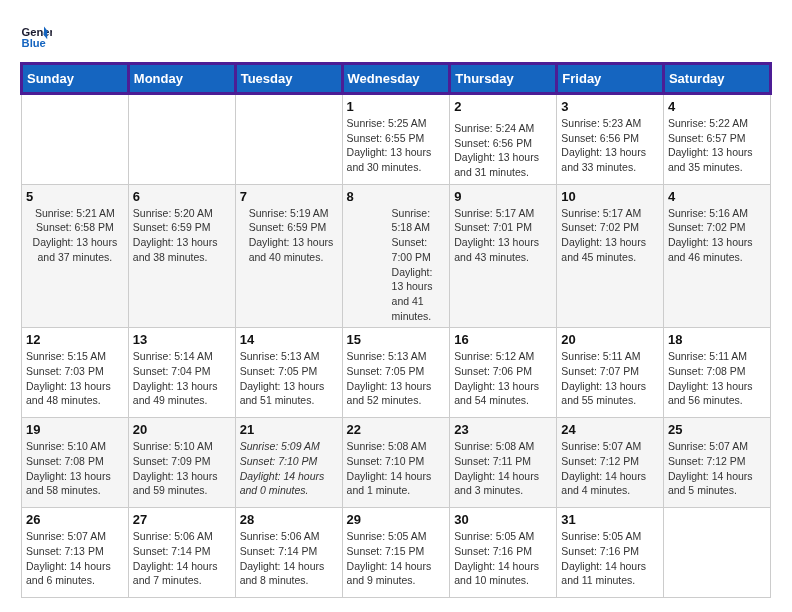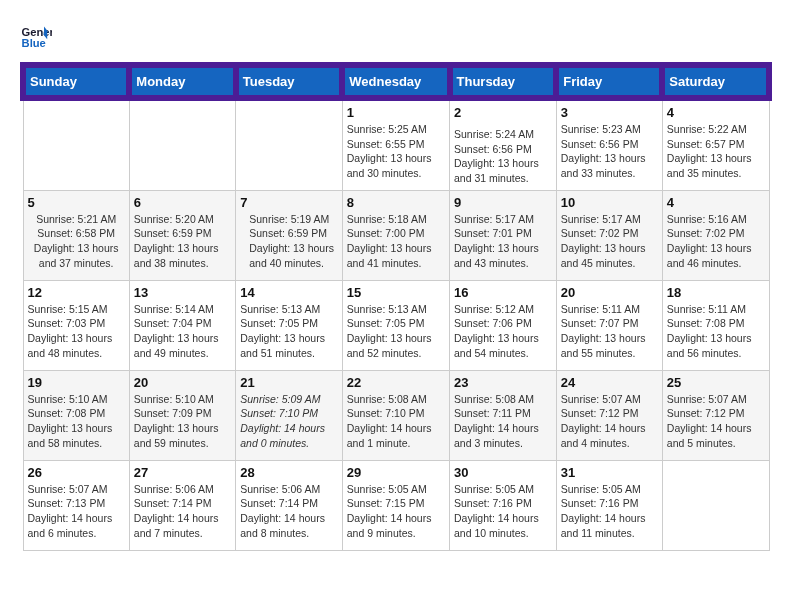--- a/index.html
+++ b/index.html
@@ -42,21 +42,21 @@
       border-collapse: collapse;
       font-size: 11px;
     }
     thead tr th {
       background-color: #1565c0;
       color: #fff;
       padding: 6px 4px;
       text-align: left;
       font-size: 13px;
       font-weight: bold;
-      border: 6px solid #4c1d95;
+      border: 3px solid #4c1d95;
     }
     tbody tr td {
       border: 1px solid #ccc;
       vertical-align: top;
       padding: 4px;
       width: 108px;
       height: 90px;
       background: #fff;
     }
     tbody tr:nth-child(even) td {
@@ -162,21 +162,21 @@
         </td>
         <td>
           <span class="day-number">7</span>
           <div class="day-info" style="white-space: pre-line; margin-left: 9px;">Sunrise: 5:19 AM
 Sunset: 6:59 PM
 Daylight: 13 hours
 and 40 minutes.</div>
         </td>
         <td>
           <span class="day-number">8</span>
-          <div class="day-info" style="white-space: pre-line;">Sunrise: 5:18 AM
+          <div class="day-info" style="white-space: pre-line; margin-left: 45px;">Sunrise: 5:18 AM
 Sunset: 7:00 PM
 Daylight: 13 hours
 and 41 minutes.</div>
         </td>
         <td>
           <span class="day-number">9</span>
           <div class="day-info" style="white-space: pre-line;">Sunrise: 5:17 AM
 Sunset: 7:01 PM
 Daylight: 13 hours
 and 43 minutes.</div>

